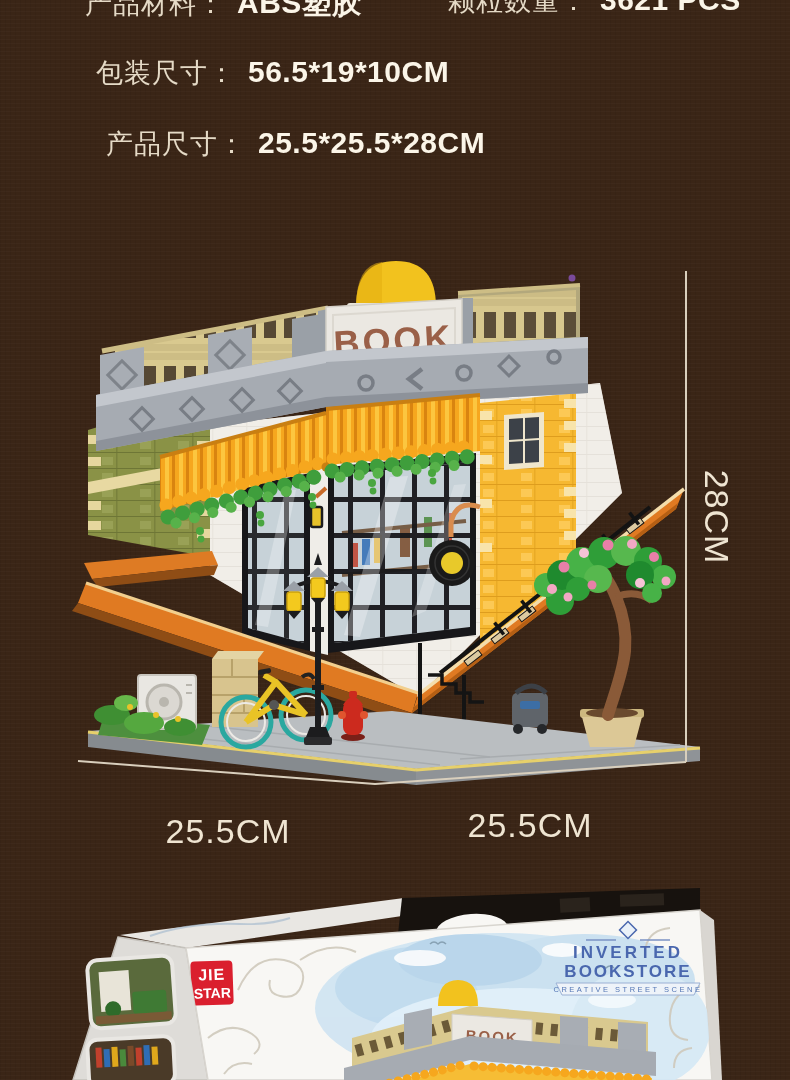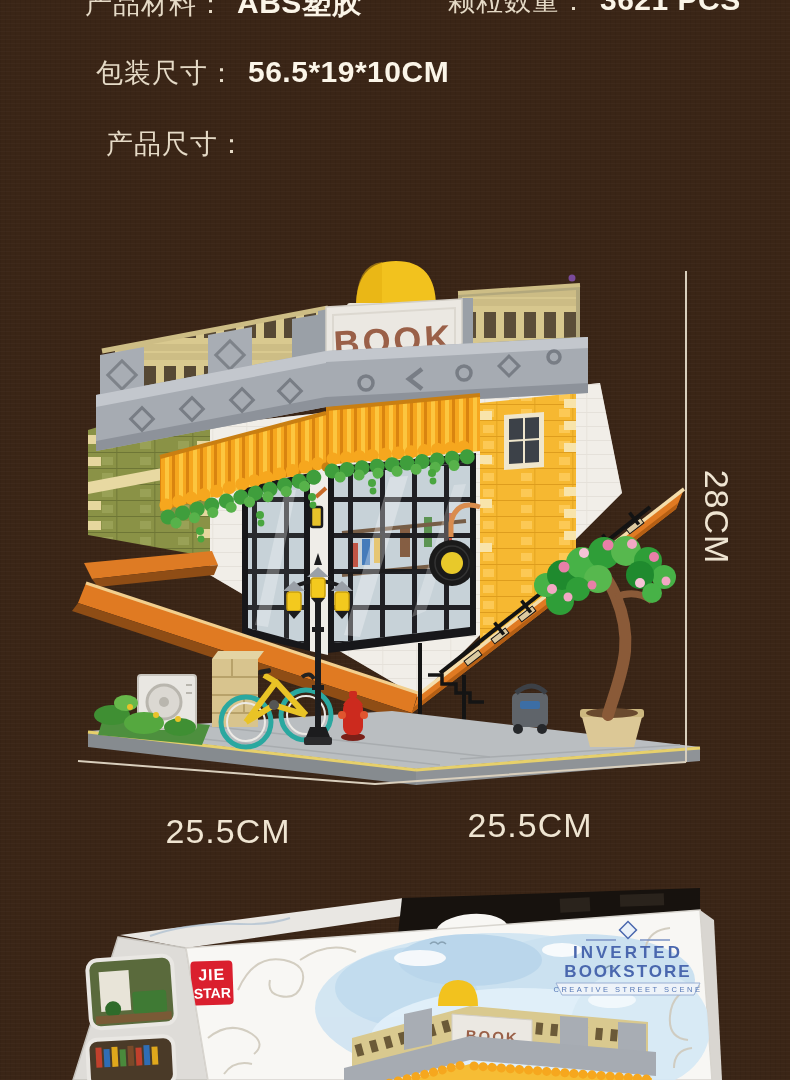--- a/index.html
+++ b/index.html
@@ -29,20 +29,21 @@
 <div class="spec-pair" style="left:448px;top:-17px;">
   <span class="spec-label">颗粒数量：</span>
   <span class="spec-value">3621 PCS</span>
 </div>
 <div class="spec-pair" style="left:96px;top:55px;">
   <span class="spec-label">包装尺寸：</span>
   <span class="spec-value">56.5*19*10CM</span>
 </div>
 <div class="spec-pair" style="left:92px;top:126px;margin-left:14px;">
   <span class="spec-label">产品尺寸：</span>
+  <span class="spec-value">25.5*25.5*28CM</span>
 </div>
 
 <svg id="photo-svg" viewBox="0 0 670 625">
   <defs>
     <pattern id="balu" width="20" height="54" patternUnits="userSpaceOnUse">
       <rect width="20" height="54" fill="#d9c98f"></rect>
       <rect x="4" y="13" width="12" height="26" fill="#564834"></rect>
       <rect y="0" width="20" height="7" fill="#cdbd85"></rect>
       <rect y="45" width="20" height="7" fill="#cdbd85"></rect>
     </pattern>

